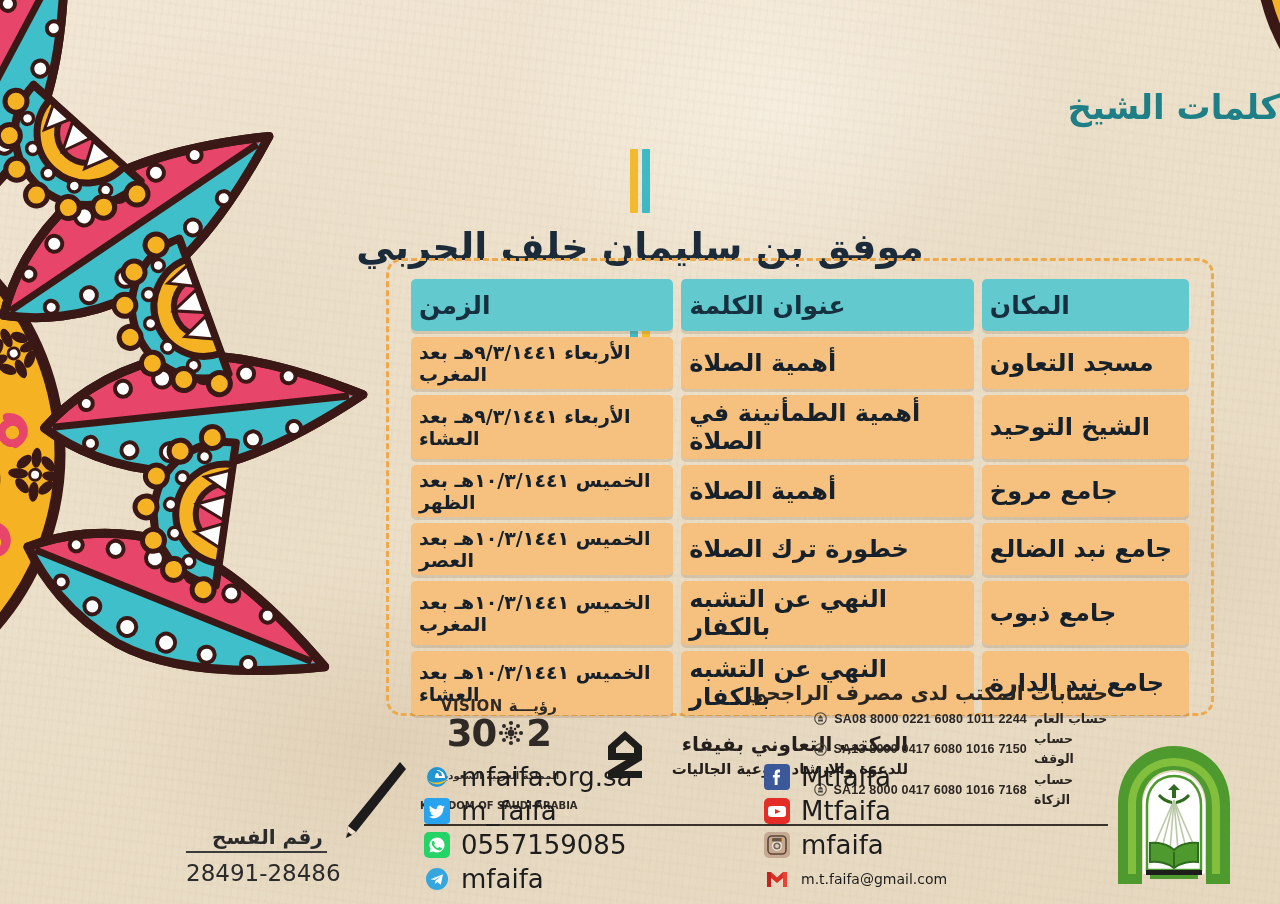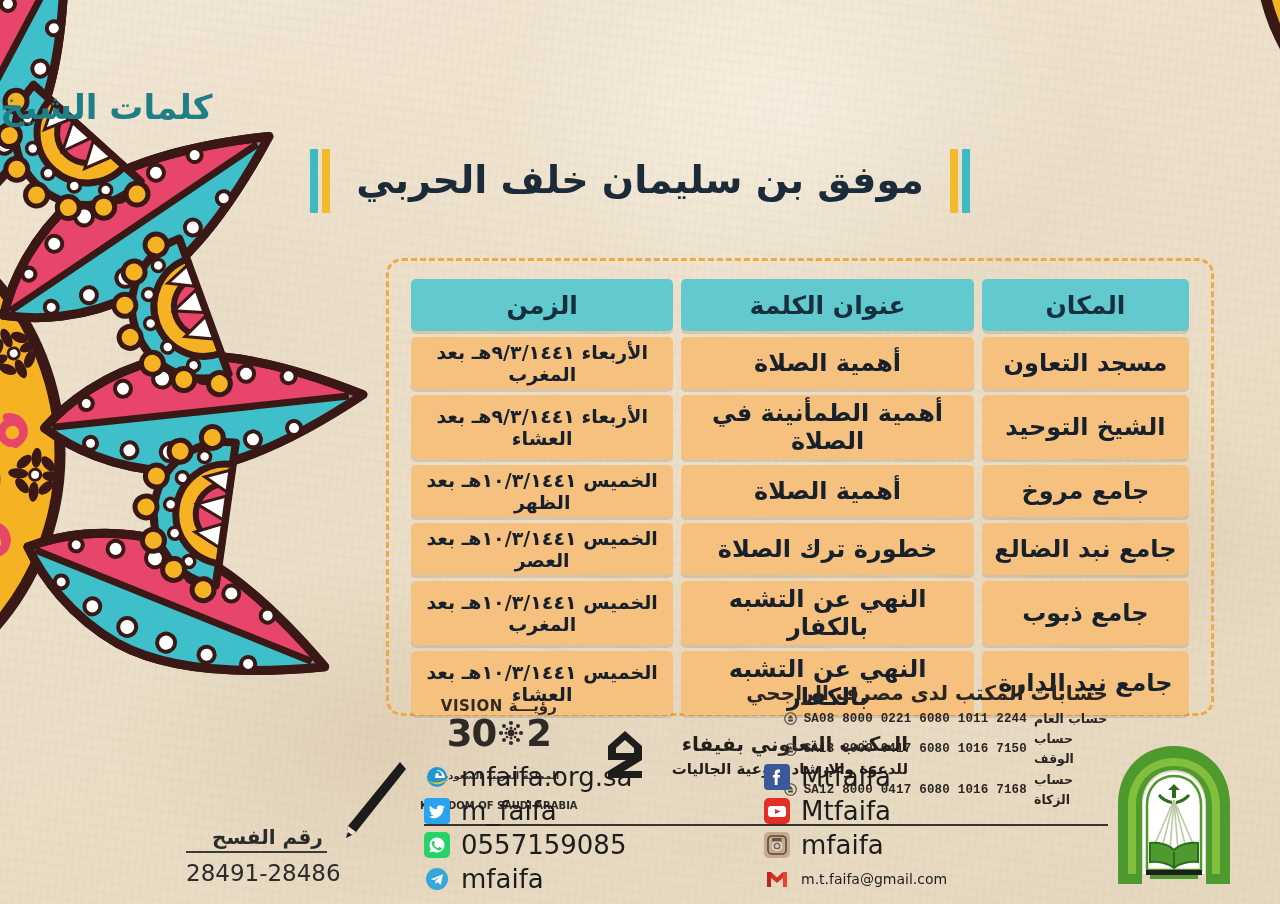--- a/index.html
+++ b/index.html
@@ -36,29 +36,29 @@
       radial-gradient(circle at 55% 77%, rgba(150,124,92,.08), transparent 22%);
     pointer-events: none;
   }
 
   
   .mandala { position: absolute; pointer-events: none; }
   .mandala-left  { left: -352px; top: -96px;  width: 760px; height: 1100px; }
   .mandala-right { right: -560px; top: -430px; width: 760px; height: 760px; }
 
   
-  .header { position: absolute; top: 86px; left: 0; right: 0; text-align: left; }
+  .header { position: absolute; top: 86px; left: 0; right: 0; text-align: right; }
   .kicker {
     font-family: "DejaVu Sans", sans-serif;
     font-size: 34px; font-weight: 700; color: #1f7f86;
     letter-spacing: 0; line-height: 1.25;
   }
   .title-row {
     display: flex; align-items: center; justify-content: center;
-    gap: 26px; margin-top: 20px;
+    gap: 12px; margin-top: 20px; flex-direction: column;
   }
   .bars { display: flex; gap: 4px; height: 64px; }
   .bar { width: 8px; border-radius: 1px; }
   .bar-teal   { background: #3fb9c4; }
   .bar-yellow { background: #f3ba2e; }
   .sheikh-name {
     font-size: 38px; font-weight: 700; color: #1c2b3a;
     line-height: 1.2; white-space: nowrap;
   }
 
@@ -66,21 +66,21 @@
   .table-frame {
     position: absolute;
     left: 386px; top: 258px;
     width: 828px; height: 458px;
     border: 3px dashed #eda94a;
     border-radius: 16px;
     padding: 12px 14px;
   }
   .sched { width: 100%; border-collapse: separate; border-spacing: 8px 6px; }
   .sched th, .sched td {
-    text-align: center;
+    text-align: left;
     vertical-align: middle;
     border-radius: 5px;
     box-shadow: 0 3px 0 rgba(120,86,48,.18);
   }
   .sched th {
     background: #62c9ce;
     color: #16303f;
     font-size: 25px;
     font-weight: 700;
     height: 52px;
@@ -142,21 +142,21 @@
     position: absolute; right: 172px; bottom: 94px;
     color: #2b2621; text-align: right; direction: rtl;
   }
   .accounts-title { font-size: 20px; font-weight: 700; margin-bottom: 4px; }
   .acct-line {
     display: flex; align-items: center; justify-content: flex-start;
     gap: 7px; font-size: 12.5px; font-weight: 700; line-height: 1.62;
     direction: rtl;
   }
   .acct-name { width: 74px; text-align: left; }
-  .acct-num { direction: ltr; font-family: Liberation Mono, monospace; letter-spacing: .2px; text-align: center; }
+  .acct-num { direction: ltr; font-family: Liberation Sans, sans-serif; letter-spacing: .2px; text-align: center; }
   .acct-badge { width: 13px; height: 13px; flex: 0 0 13px; }
 
   .emblem { position: absolute; right: 42px; bottom: 16px; width: 128px; height: 146px; }
 
   .divider {
     position: absolute; left: 424px; right: 172px; bottom: 78px;
     height: 2px; background: #3a332c;
   }
 
   .social {

